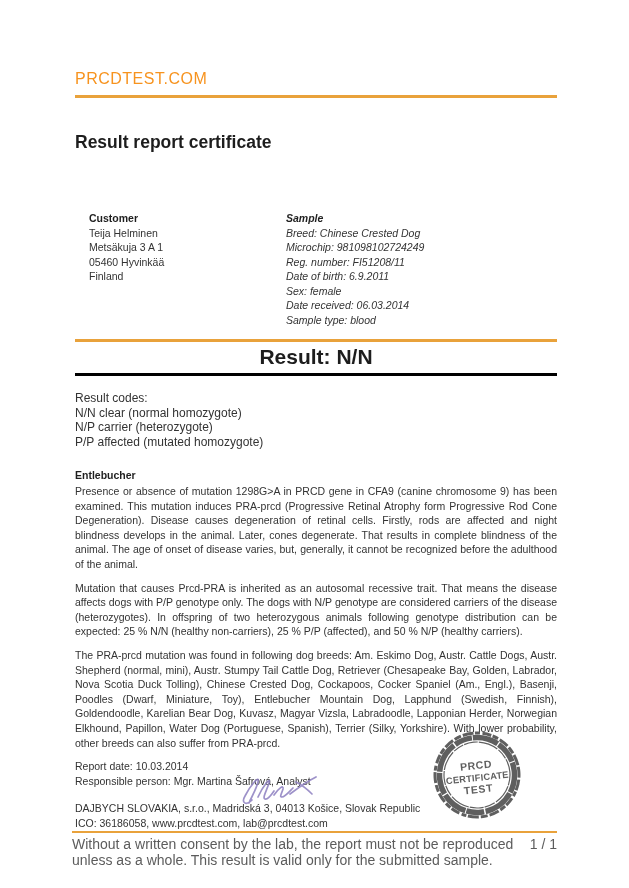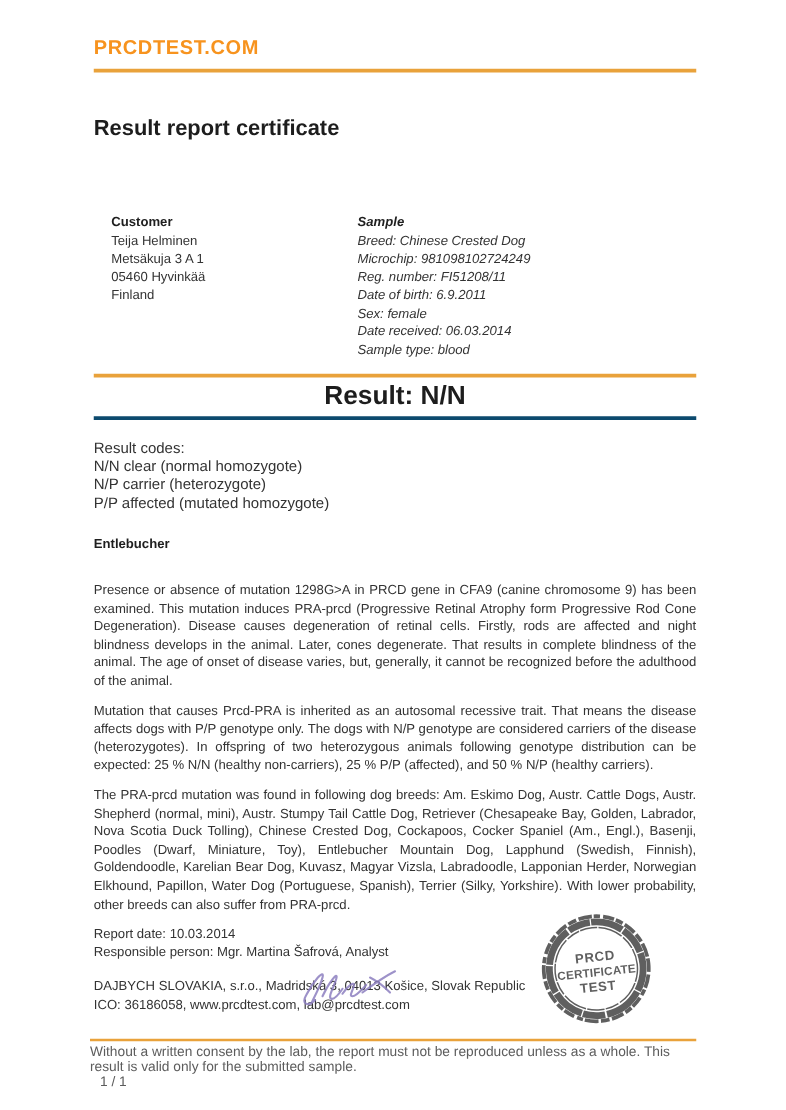--- a/index.html
+++ b/index.html
@@ -10,23 +10,24 @@
     height: 888px;
     background: #ffffff;
     font-family: "Liberation Sans", "DejaVu Sans", sans-serif;
     color: #333333;
     overflow: hidden;
   }
   .content { padding: 30px 72px 0 75px; }
 
   .logo {
     font-size: 16px;
-    font-weight: 700;
+    font-weight: 400;
     letter-spacing: 0.5px;
     color: #F7931E;
+    margin-top: 40px;
   }
   .rule {
     height: 3px;
     background: #E9A23B;
     margin-top: 7px;
     border: none;
   }
 
   .title-block {
     margin-top: 31px;
@@ -43,42 +44,42 @@
     line-height: 14.5px;
     margin-left: 14px;
   }
   .info-col-left { width: 197px; flex: 0 0 197px; }
   .info-col-right { flex: 1; font-style: italic; }
   .info-heading { font-weight: 700; color: #1f1f1f; }
 
   .result-banner {
     margin-top: 12px;
     border-top: 3px solid #E9A23B;
-    border-bottom: 3px solid #0c4a6e;
+    border-bottom: 3px solid #000000;
     text-align: center;
     font-size: 21px;
     font-weight: 700;
     color: #1d1d1d;
     padding: 3px 0 4px 0;
   }
 
   .result-codes {
     margin-top: 15px;
     font-size: 12px;
     line-height: 14.5px;
   }
 
   .explanation-heading {
     margin-top: 20px;
     font-size: 10.5px;
     font-weight: 700;
     color: #1f1f1f;
   }
   .para {
-    margin-top: 24px;
+    margin-top: 3px;
     margin-bottom: 9px;
     font-size: 10.5px;
     line-height: 14.6px;
     text-align: justify;
   }
   .para + .para { margin-top: 0; }
 
   .report-block {
     margin-top: 4px;
     font-size: 10.5px;
@@ -110,23 +111,22 @@
 
   .footer {
     position: absolute;
     left: 72px;
     right: 72px;
     top: 831px;
     border-top: 2px solid #E9A23B;
     padding-top: 3px;
     display: flex;
     justify-content: space-between;
-    font-size: 11px;
+    font-size: 14px;
     color: #5c5c5c;
-    flex-direction: column;
   }
   .footer-page { margin-left: 8px; white-space: nowrap; }
 </style>
 </head>
 <body>
 
 <div class="page">
   <div class="content">
 
     <div class="logo">PRCDTEST.COM</div>

